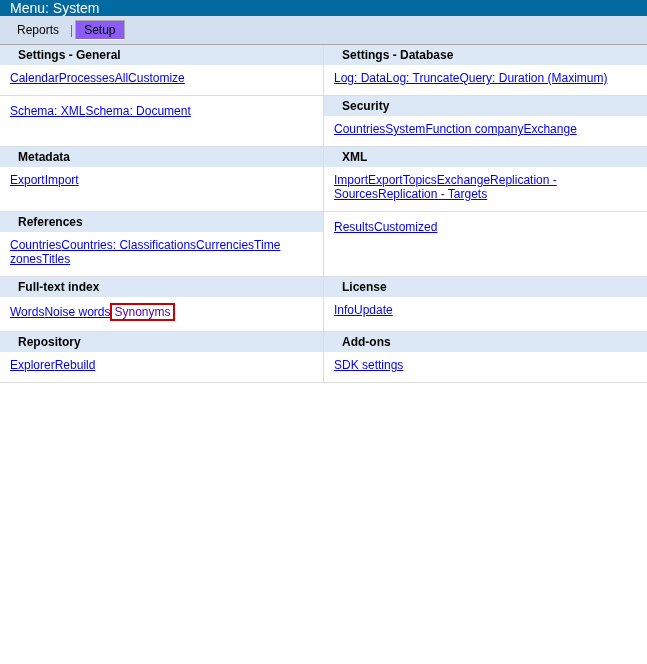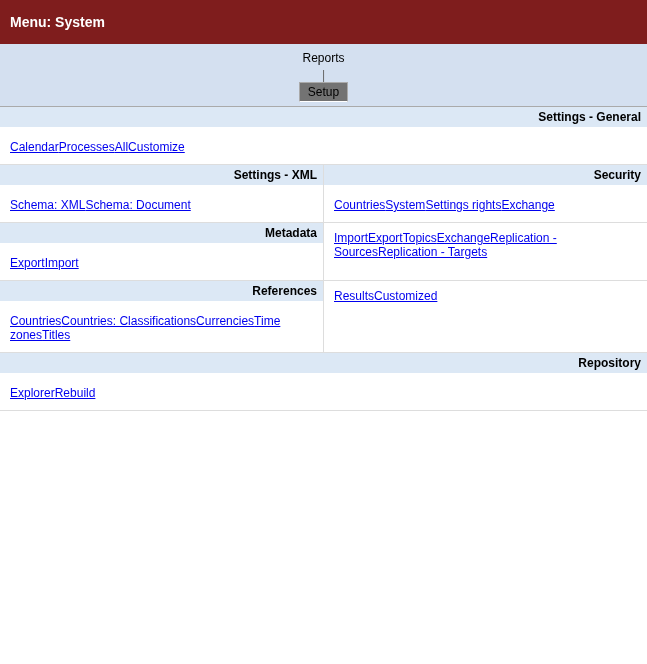--- a/index.html
+++ b/index.html
@@ -4,45 +4,44 @@
   <style>
     * { margin: 0; padding: 0; box-sizing: border-box; }
     body {
       font-family: Arial, sans-serif;
       font-size: 12px;
       background: #fff;
       color: #000;
       width: 647px;
     }
     .title-bar {
-      background: #7f1d1d;
+      background: #0369a1;
       color: #fff;
       font-size: 14px;
-      font-weight: bold;
-      padding: 14px 10px;
+      font-weight: normal;
+      padding: 0 10px;
     }
     .tab-bar {
       background: #d4e0f0;
       border-bottom: 1px solid #aaa;
       padding: 4px 8px;
       display: flex;
       gap: 0;
       align-items: center;
-      flex-direction: column;
     }
     .tab {
       padding: 2px 8px;
       cursor: pointer;
       font-size: 12px;
       color: #000;
       background: #d4e0f0;
       border: 1px solid transparent;
     }
     .tab.active {
-      background: #737373;
+      background: #8b5cf6;
       border: 1px solid #aaa;
       border-bottom: 1px solid #fff;
     }
     .tab-divider {
       color: #666;
       padding: 0 2px;
     }
     .synonyms-highlighted {
       display: inline-block;
       color: #5500aa;
@@ -62,50 +61,55 @@
       border-right: 1px solid #ddd;
     }
     .grid-cell:last-child {
       border-right: none;
     }
     .section-title {
       font-weight: bold;
       font-size: 12px;
       color: #000;
       background: #dce8f5;
-      margin: -8px -10px 13px -10px;
-      padding: 3px 6px;
-      text-align: right;
+      margin: -8px -10px 6px -10px;
+      padding: 3px 18px;
     }
   </style>
 </head>
 <body>
 
 <div class="title-bar">
   <span>Menu: System</span>
 </div>
 
 <div class="tab-bar">
   <span class="tab">Reports</span>
   <span class="tab-divider">|</span>
   <span class="tab active">Setup</span>
 </div>
 
 <div id="menu-content">
 <div class="grid-row">
       <div class="grid-cell"><div class="section-title">Settings - General</div><a href="#">Calendar</a><a href="#">Processes</a><a href="#">All</a><a href="#">Customize</a></div>
+      <div class="grid-cell"><div class="section-title">Settings - Database</div><a href="#">Log: Data</a><a href="#">Log: Truncate</a><a href="#">Query: Duration (Maximum)</a></div>
     </div>
     <div class="grid-row">
-      <div class="grid-cell"><div class="section-title">Settings - XML</div><a href="#">Schema: XML</a><a href="#">Schema: Document</a></div>
-      <div class="grid-cell"><div class="section-title">Security</div><a href="#">Countries</a><a href="#">System</a><a href="#">Settings rights</a><a href="#">Exchange</a></div>
+      <div class="grid-cell"><a href="#">Schema: XML</a><a href="#">Schema: Document</a></div>
+      <div class="grid-cell"><div class="section-title">Security</div><a href="#">Countries</a><a href="#">System</a><a href="#">Function company</a><a href="#">Exchange</a></div>
     </div>
     <div class="grid-row">
       <div class="grid-cell"><div class="section-title">Metadata</div><a href="#">Export</a><a href="#">Import</a></div>
-      <div class="grid-cell"><a href="#">Import</a><a href="#">Export</a><a href="#">Topics</a><a href="#">Exchange</a><a href="#">Replication - Sources</a><a href="#">Replication - Targets</a></div>
+      <div class="grid-cell"><div class="section-title">XML</div><a href="#">Import</a><a href="#">Export</a><a href="#">Topics</a><a href="#">Exchange</a><a href="#">Replication - Sources</a><a href="#">Replication - Targets</a></div>
     </div>
     <div class="grid-row">
       <div class="grid-cell"><div class="section-title">References</div><a href="#">Countries</a><a href="#">Countries: Classifications</a><a href="#">Currencies</a><a href="#">Time zones</a><a href="#">Titles</a></div>
       <div class="grid-cell"><a href="#">Results</a><a href="#">Customized</a></div>
     </div>
     <div class="grid-row">
+      <div class="grid-cell"><div class="section-title">Full-text index</div><a href="#">Words</a><a href="#">Noise words</a><span class="synonyms-highlighted">Synonyms</span></div>
+      <div class="grid-cell"><div class="section-title">License</div><a href="#">Info</a><a href="#">Update</a></div>
+    </div>
+    <div class="grid-row">
       <div class="grid-cell"><div class="section-title">Repository</div><a href="#">Explorer</a><a href="#">Rebuild</a></div>
+      <div class="grid-cell"><div class="section-title">Add-ons</div><a href="#">SDK settings</a></div>
     </div>
   </div>
 
 </body></html>

